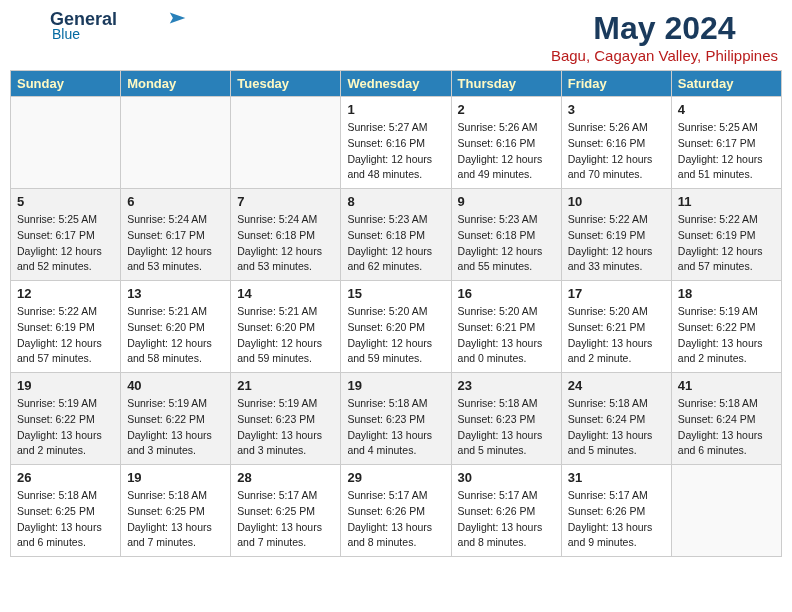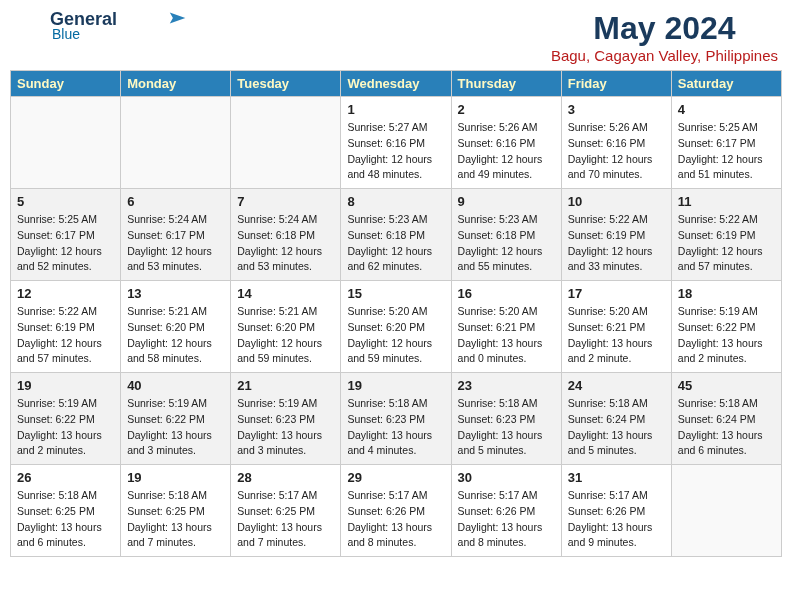--- a/index.html
+++ b/index.html
@@ -341,21 +341,21 @@
         <td>
           <div class="day-num">24</div>
           <div class="day-info">
             <div>Sunrise: 5:18 AM</div>
             <div>Sunset: 6:24 PM</div>
             <div>Daylight: 13 hours</div>
             <div>and 5 minutes.</div>
           </div>
         </td>
         <td>
-          <div class="day-num">45</div>
+          <div class="day-num">41</div>
           <div class="day-info">
             <div>Sunrise: 5:18 AM</div>
             <div>Sunset: 6:24 PM</div>
             <div>Daylight: 13 hours</div>
             <div>and 6 minutes.</div>
           </div>
         </td>
       </tr>
       <tr>
         <td>

